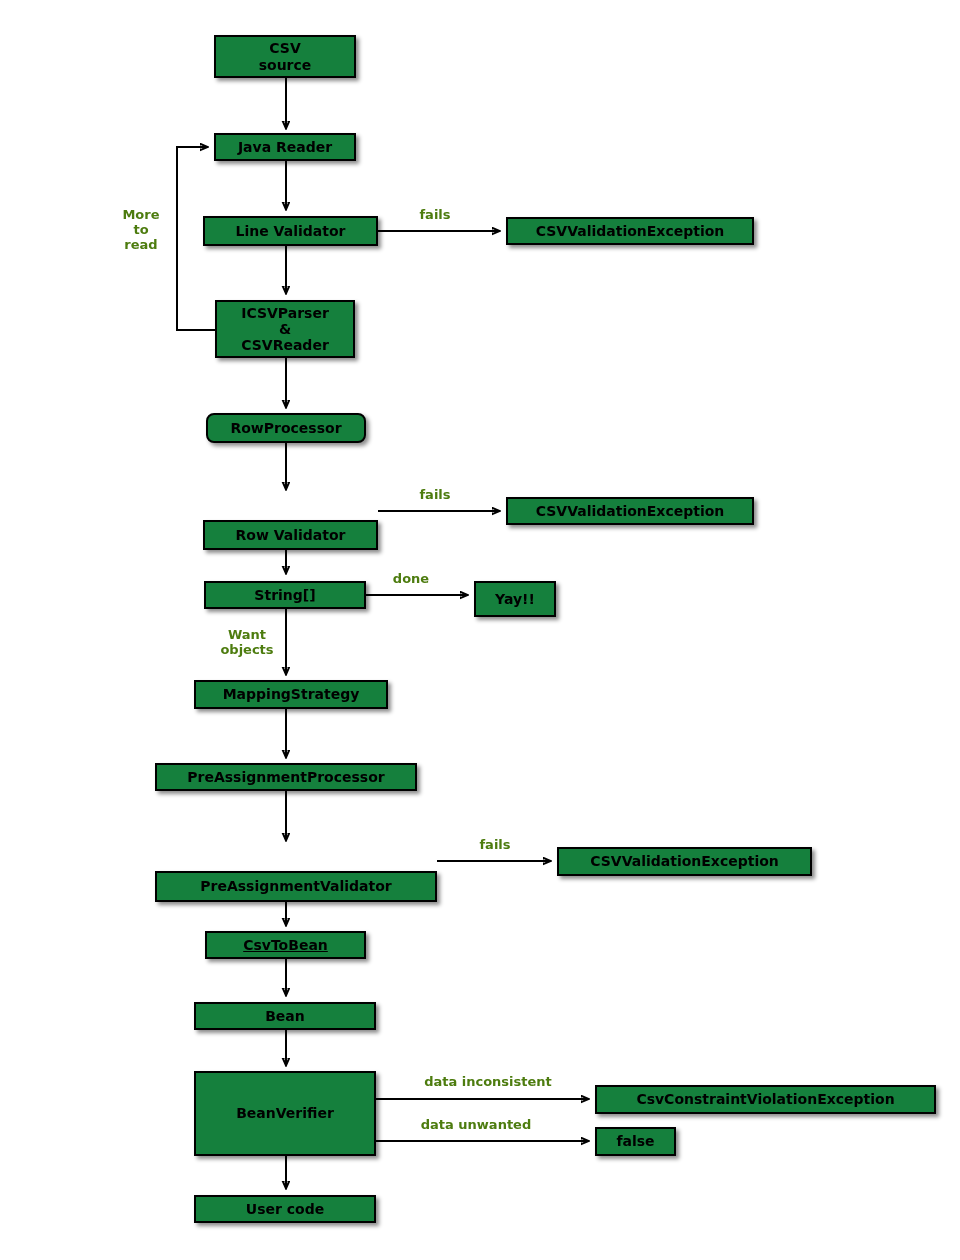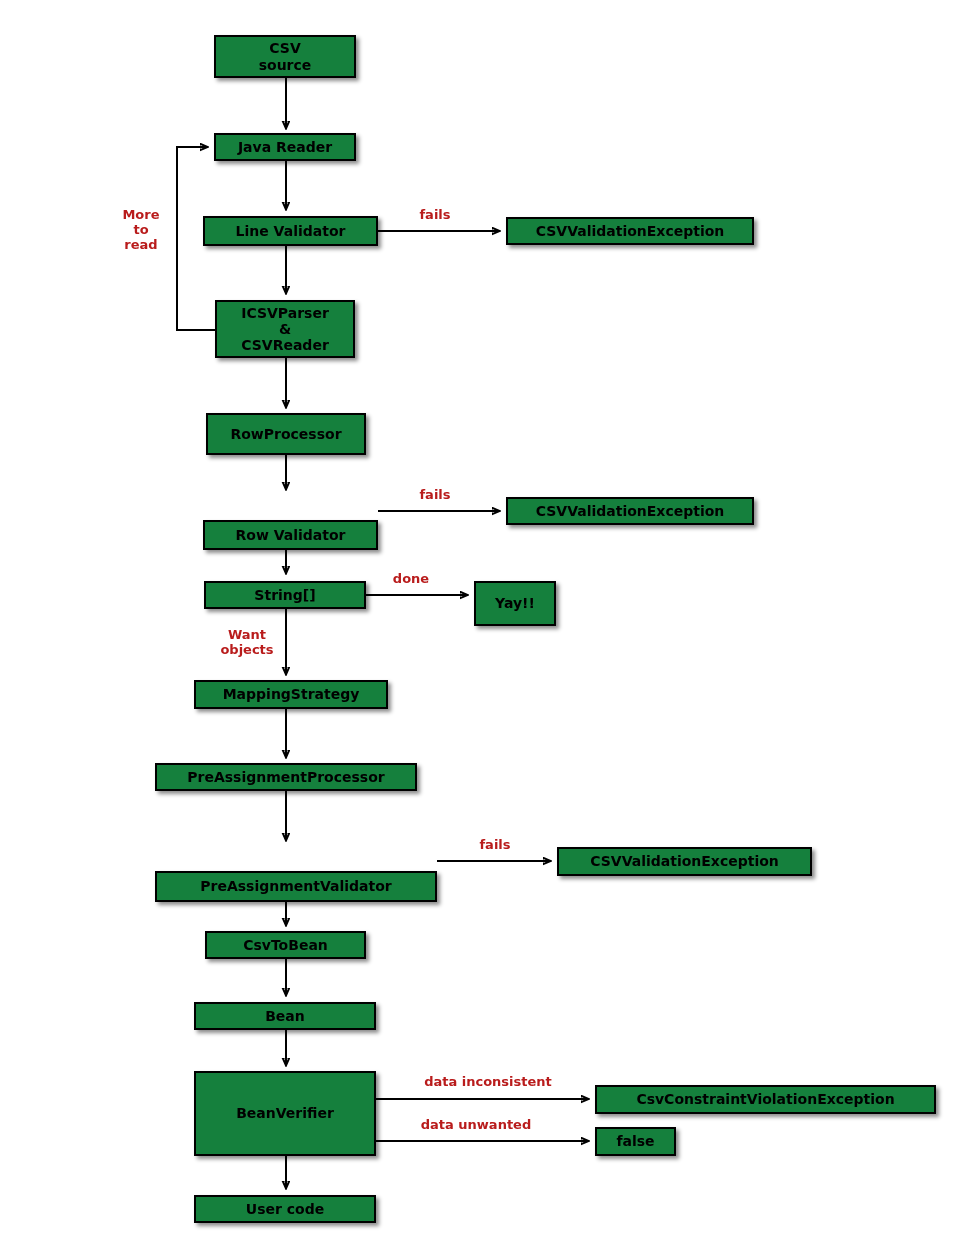--- a/index.html
+++ b/index.html
@@ -31,21 +31,21 @@
     line-height: 1.15;
     box-shadow: 3px 3px 4px rgba(0,0,0,0.45);
     padding: 2px 6px;
     white-space: pre-line;
     z-index: 3;
   }
   .edge-label {
     position: absolute;
     font-weight: bold;
     font-size: 13px;
-    color: #b91c1c;
+    color: #4d7c0f;
     text-align: center;
     line-height: 1.15;
     white-space: pre-line;
     z-index: 4;
   }
   svg.links {
     position: absolute;
     left: 0;
     top: 0;
     width: 960px;
@@ -128,57 +128,57 @@
   <div class="node" style="left:506px; top:217px; width:248px; height:28px;">
     <span>CSVValidationException</span>
   </div>
 
   <div class="node" style="left:215px; top:300px; width:140px; height:58px;">
     <span>ICSVParser
 &amp;
 CSVReader</span>
   </div>
 
-  <div class="node" style="left:206px; top:413px; width:160px; height:42px;">
+  <div class="node" style="left:206px; top:413px; width:160px; height:30px;border-radius:8px;">
     <span>RowProcessor</span>
   </div>
 
   <div class="node" style="left:203px; top:520px; width:175px; height:30px;">
     <span>Row Validator</span>
   </div>
 
   <div class="node" style="left:506px; top:497px; width:248px; height:28px;">
     <span>CSVValidationException</span>
   </div>
 
   <div class="node" style="left:204px; top:581px; width:162px; height:28px;">
     <span>String[]</span>
   </div>
 
-  <div class="node" style="left:474px; top:581px; width:82px; height:45px;">
+  <div class="node" style="left:474px; top:581px; width:82px; height:36px;">
     <span>Yay!!</span>
   </div>
 
   <div class="node" style="left:194px; top:680px; width:194px; height:29px;">
     <span>MappingStrategy</span>
   </div>
 
   <div class="node" style="left:155px; top:763px; width:262px; height:28px;">
     <span>PreAssignmentProcessor</span>
   </div>
 
   <div class="node" style="left:155px; top:846px; width:282px; height:31px;margin-top:25px;">
     <span>PreAssignmentValidator</span>
   </div>
 
   <div class="node" style="left:557px; top:847px; width:255px; height:29px;">
     <span>CSVValidationException</span>
   </div>
 
-  <div class="node" style="left:205px; top:931px; width:161px; height:28px;">
+  <div class="node" style="left:205px; top:931px; width:161px; height:28px;text-decoration:underline;">
     <span>CsvToBean</span>
   </div>
 
   <div class="node" style="left:194px; top:1002px; width:182px; height:28px;">
     <span>Bean</span>
   </div>
 
   <div class="node" style="left:194px; top:1071px; width:182px; height:85px;">
     <span>BeanVerifier</span>
   </div>

